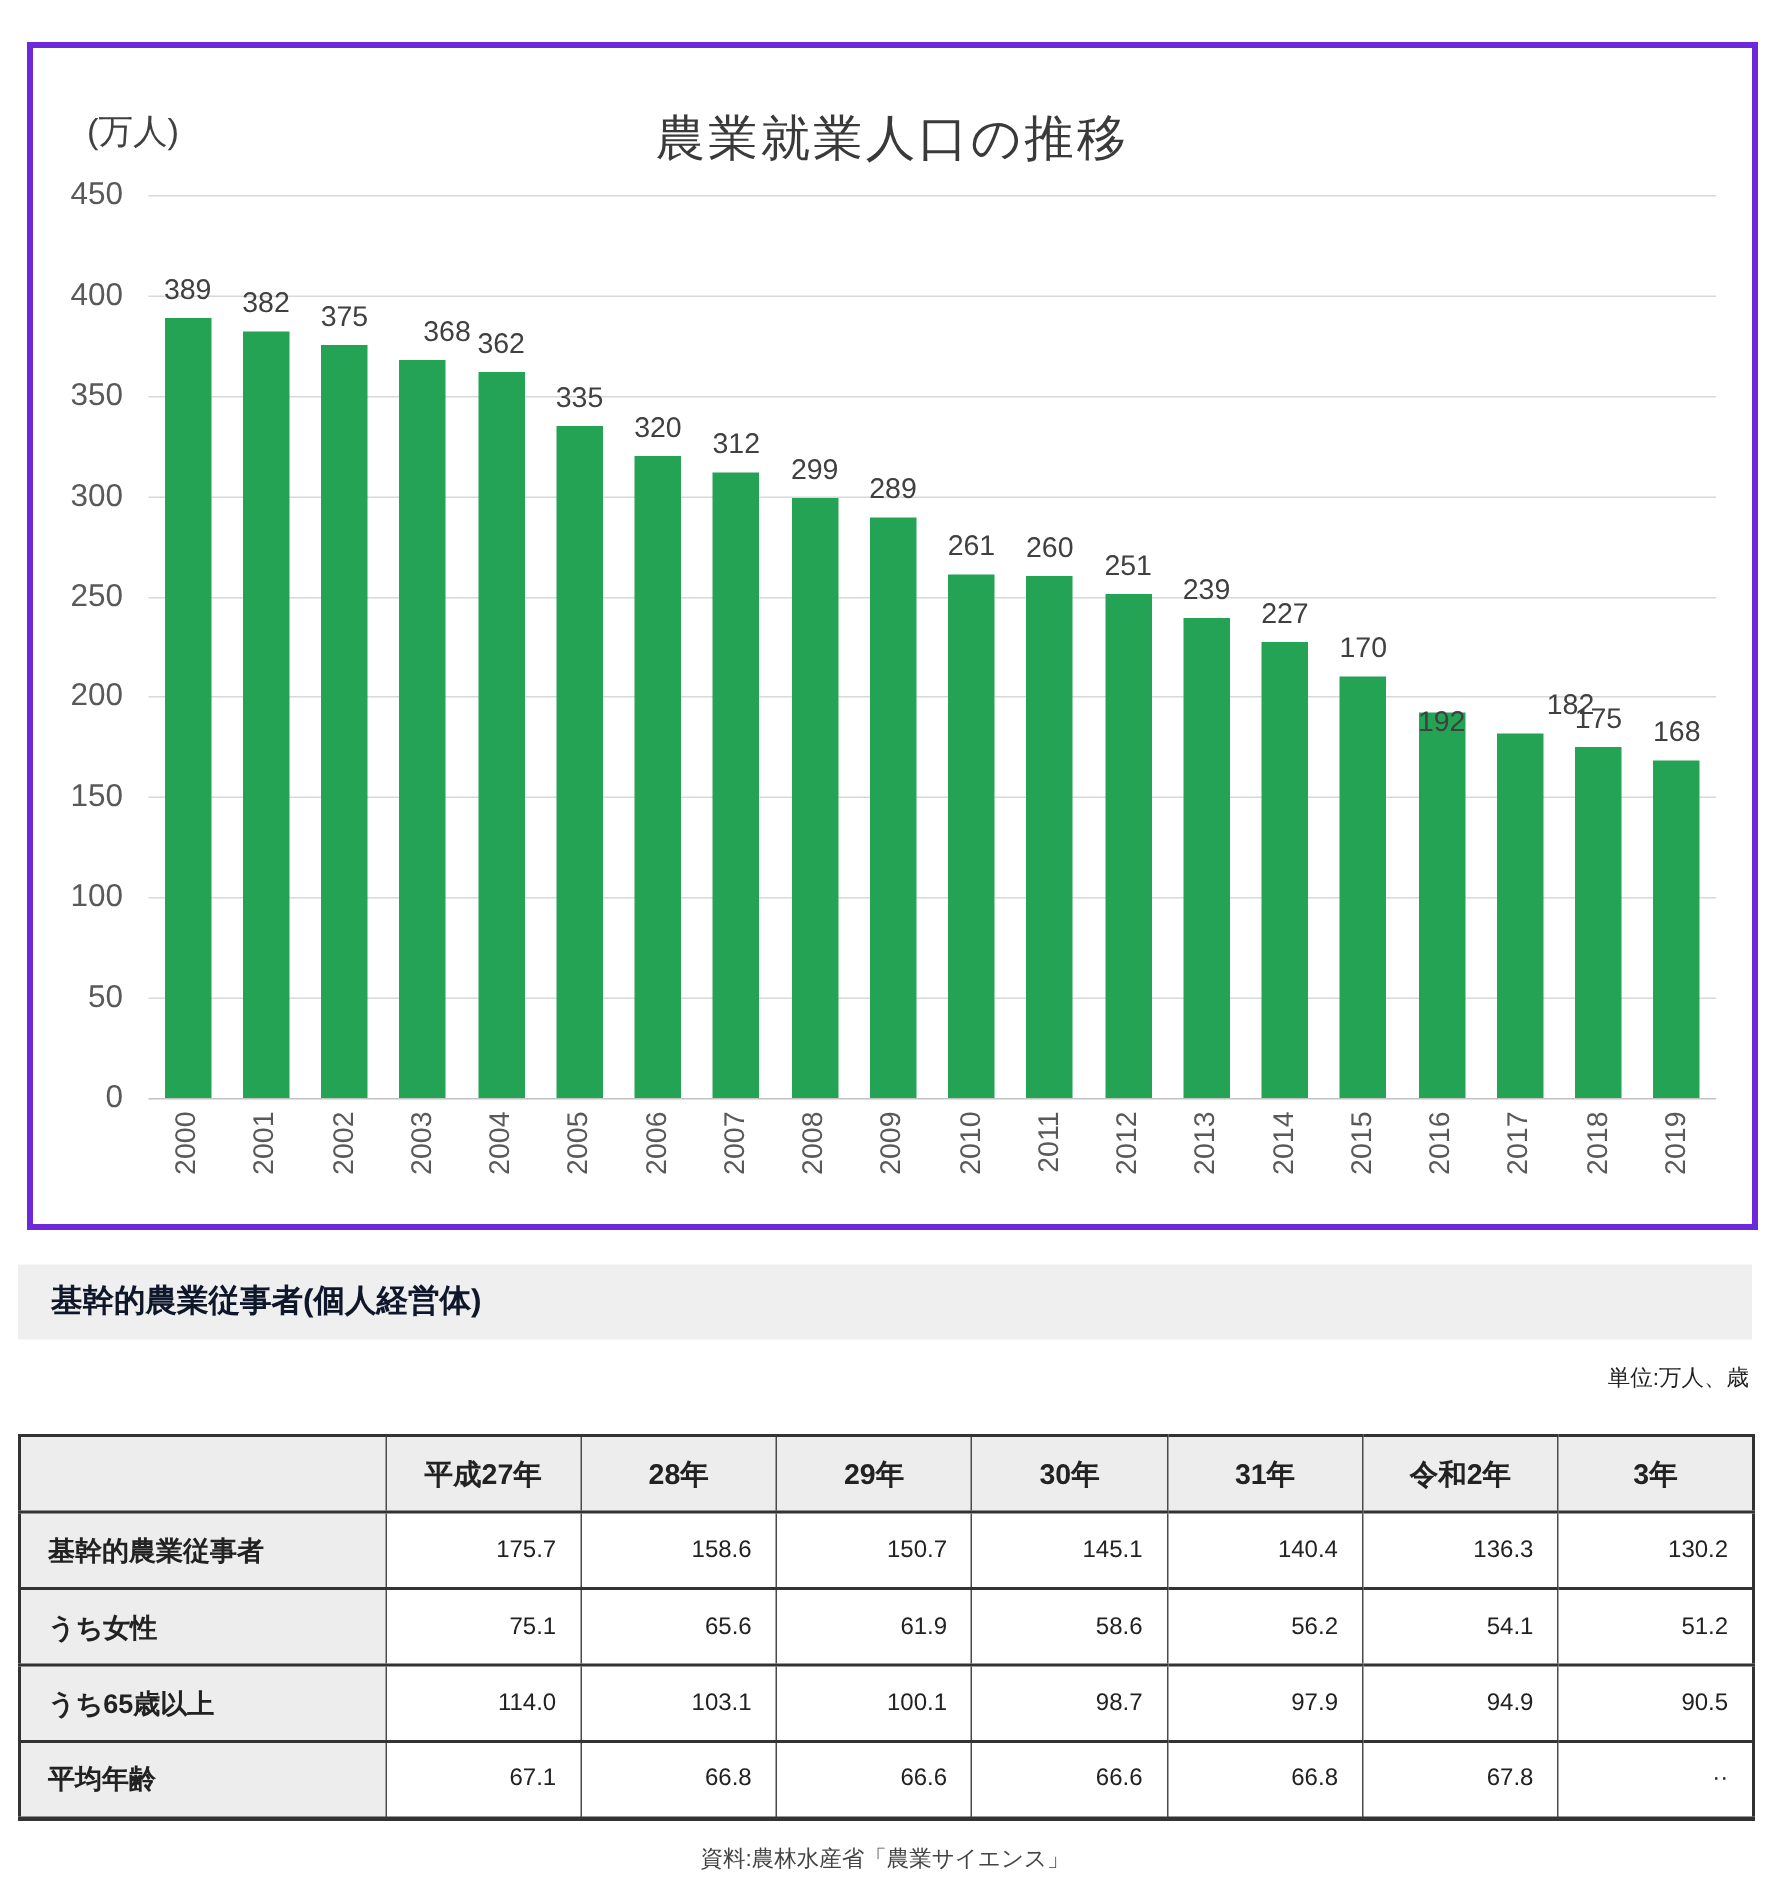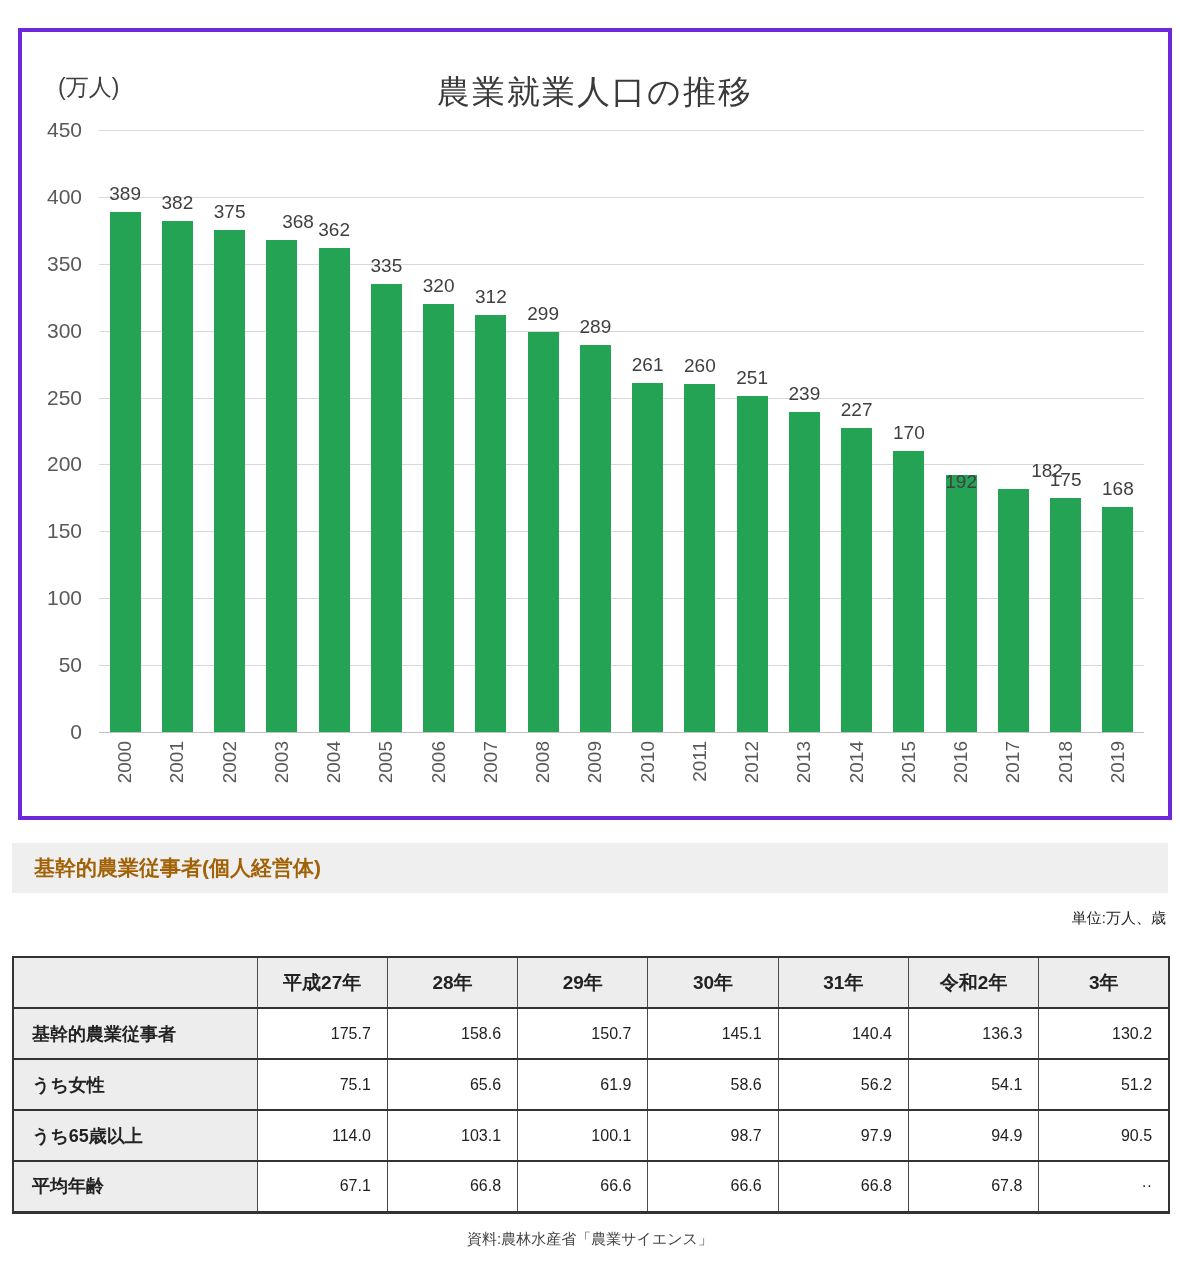--- a/index.html
+++ b/index.html
@@ -46,21 +46,21 @@
     position: absolute; width: 72px; height: 22px;
     transform: rotate(-90deg);
     text-align: right; font-size: 19px; color: #595959;
     line-height: 22px;
   }
   
   .section-bar {
     margin: 23px 12px 0 12px;
     height: 50px; line-height: 50px;
     background: #efefef;
-    font-size: 21px; font-weight: bold; color: #a16207;
+    font-size: 21px; font-weight: bold; color: #0f172a;
     padding-left: 22px;
   }
   .unit-note {
     margin: 16px 14px 0 12px;
     text-align: right;
     font-size: 15px; color: #222;
   }
   
   .tbl-wrap { margin: 28px 12px 0 12px; }
   table {

